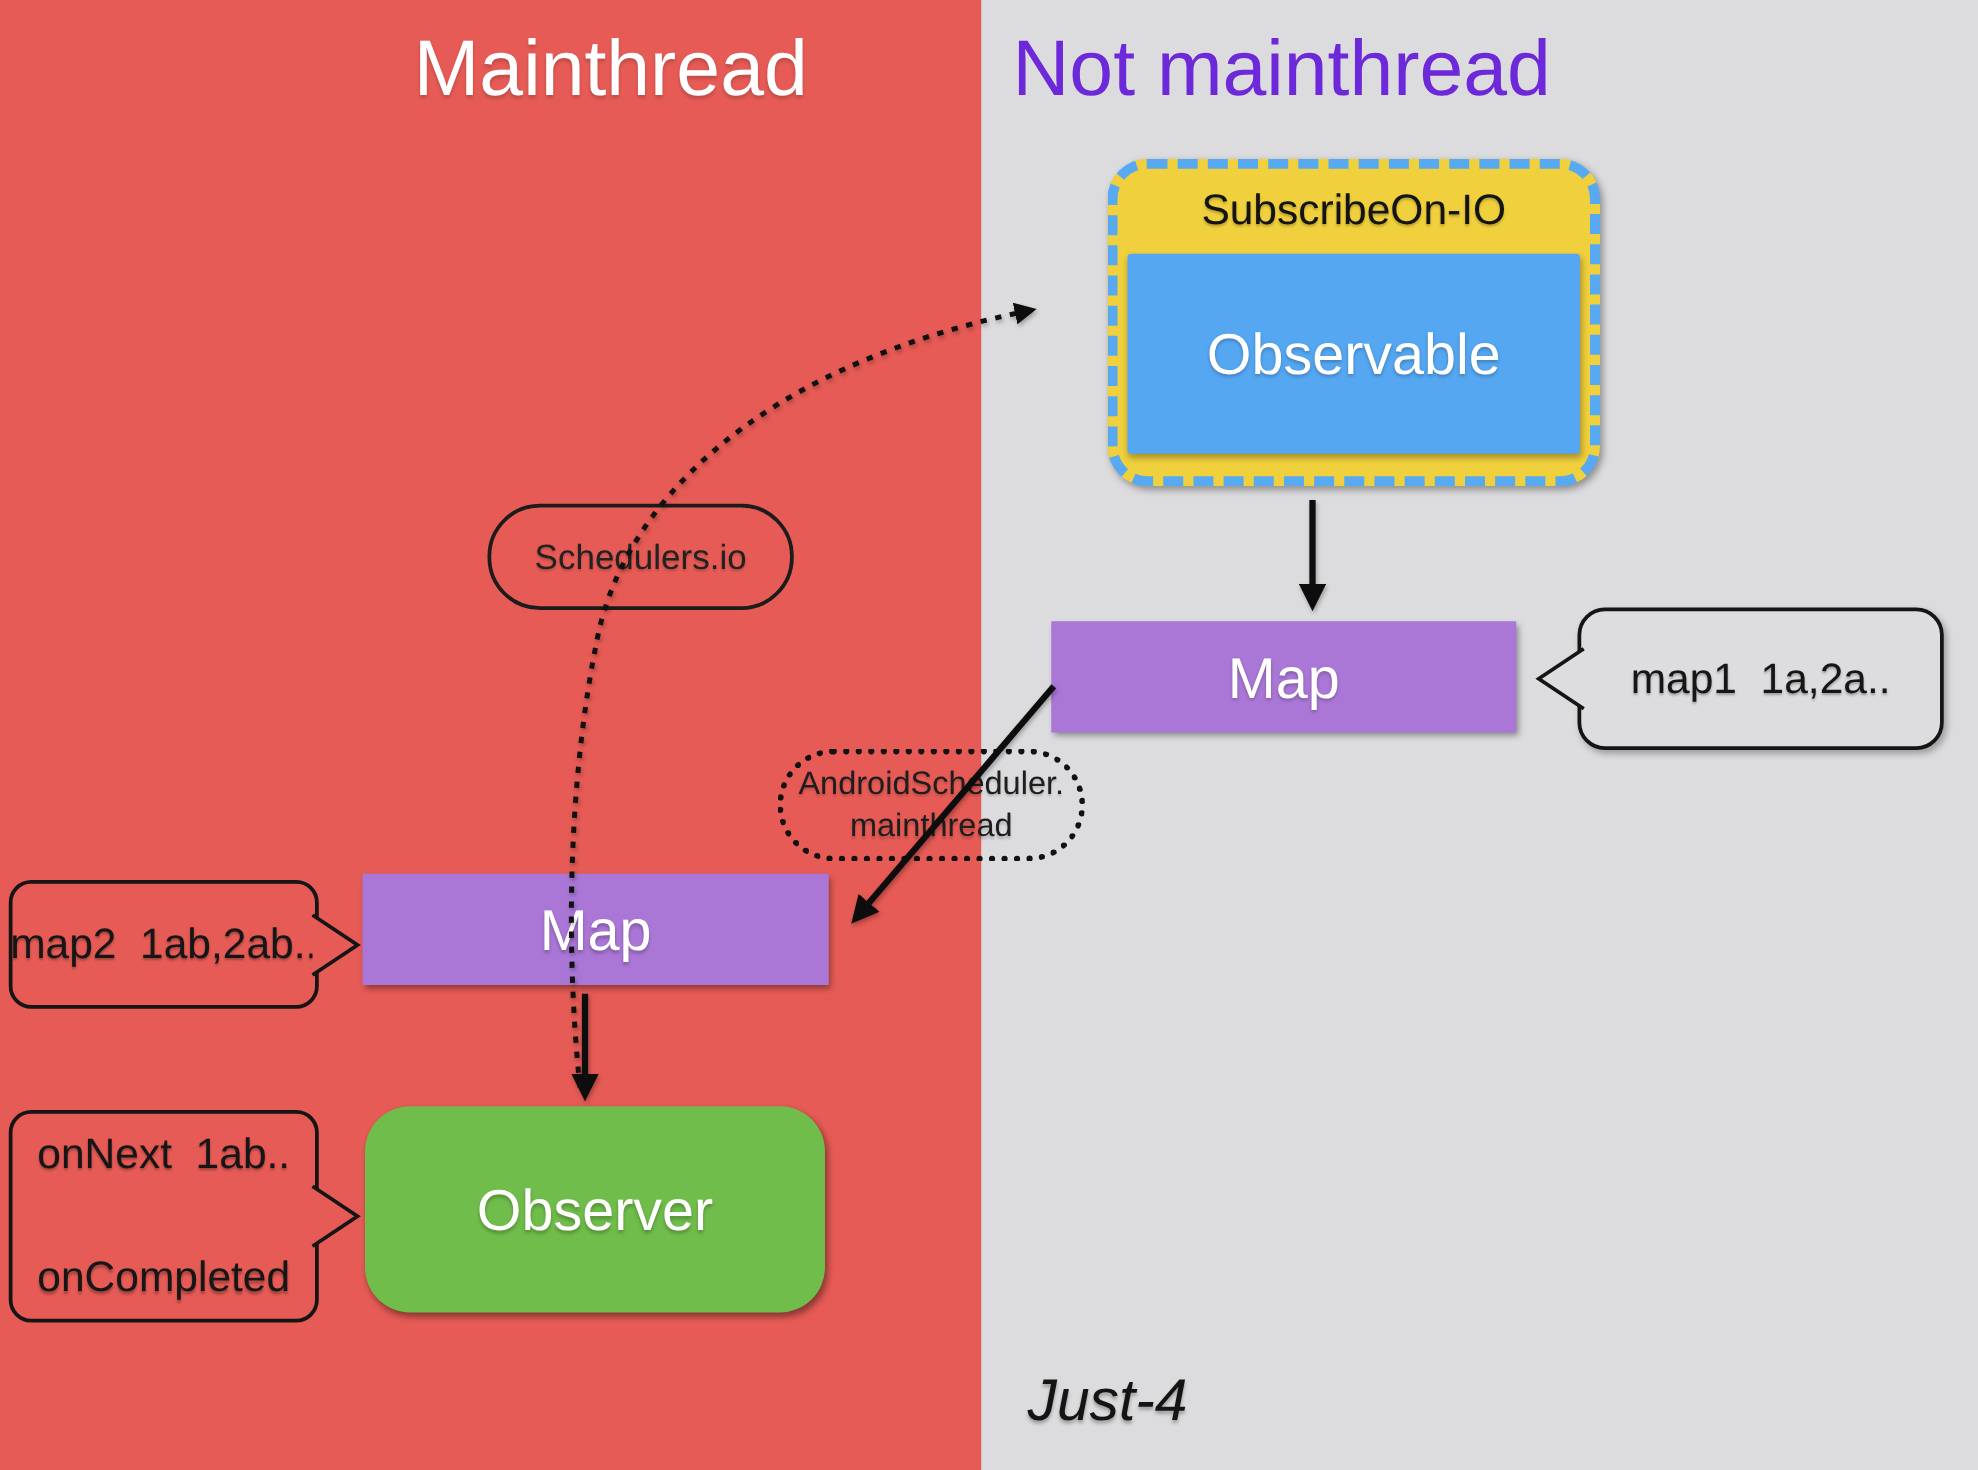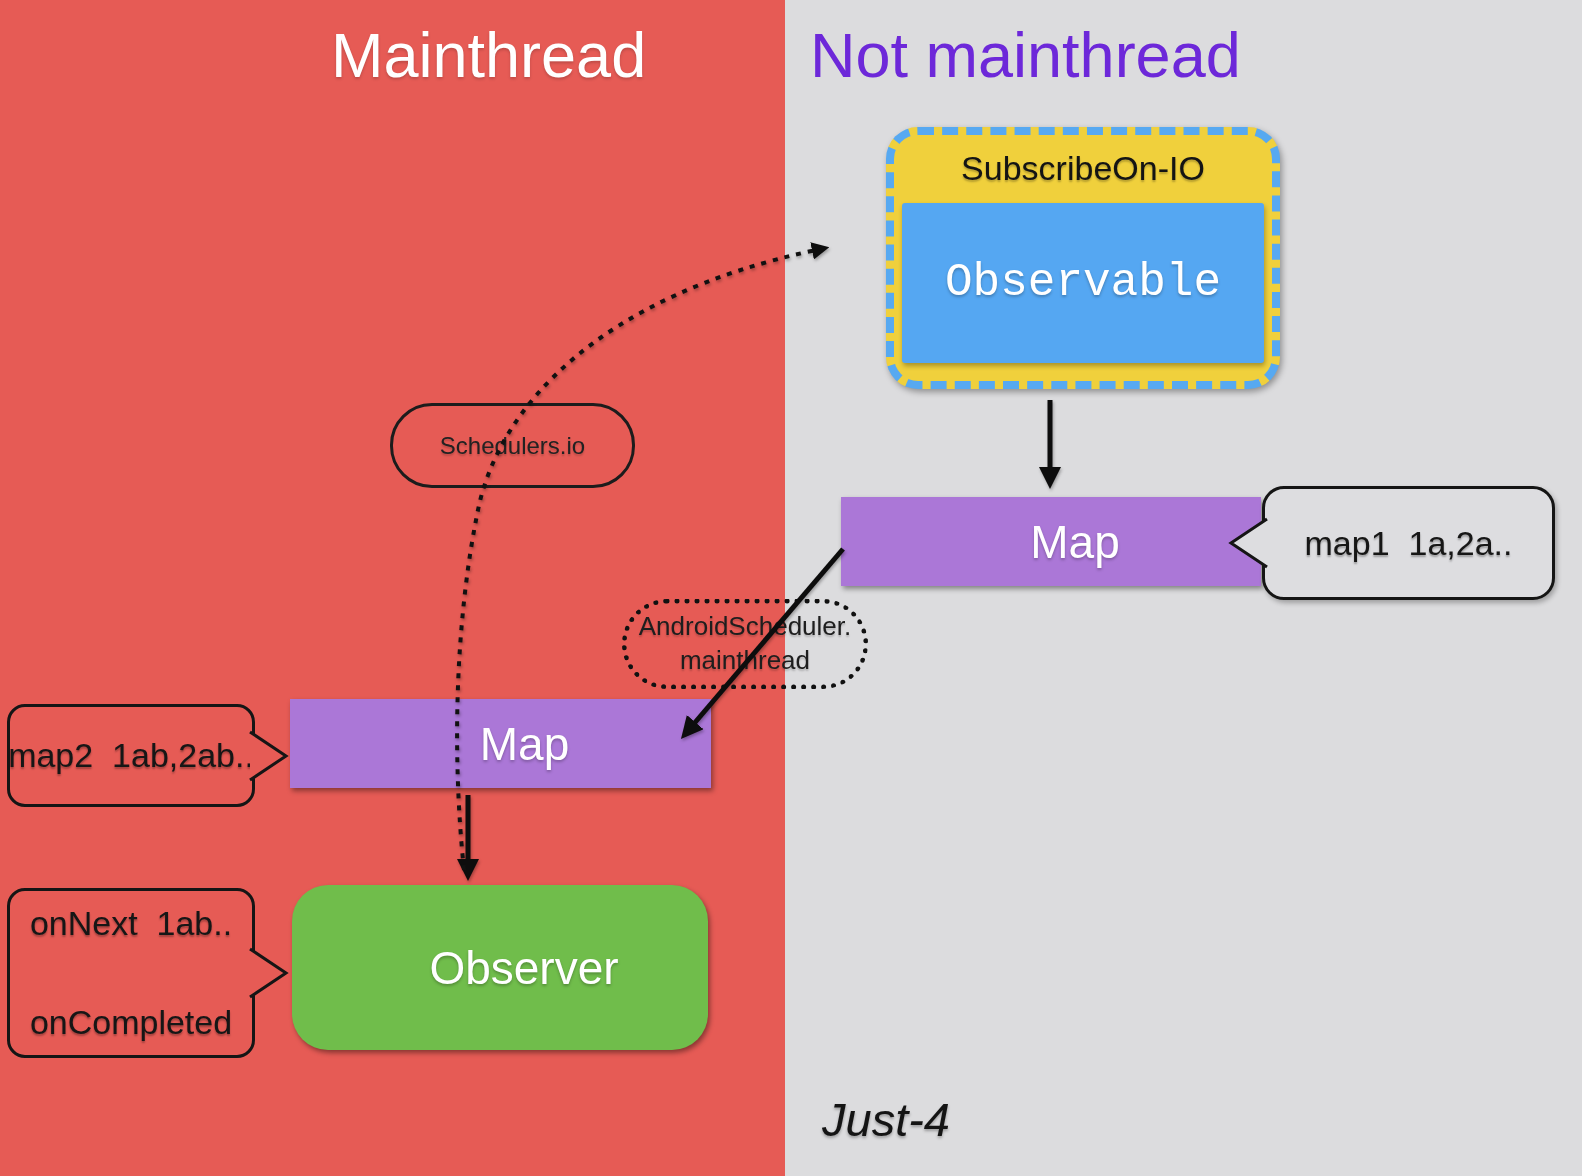--- a/index.html
+++ b/index.html
@@ -36,42 +36,41 @@
   }
   .subscribe-title{
     position:absolute;left:0;right:0;top:14px;text-align:center;
     font-size:34px;color:#141414;text-shadow:0 2px 2px rgba(0,0,0,0.25);
   }
   .observable-box{
     position:absolute;left:8px;top:68px;width:362px;height:160px;
     background:#55a7f2;border-radius:3px;
     display:flex;align-items:center;justify-content:center;
     box-shadow:1px 3px 5px rgba(0,0,0,0.3);
-    font-family:Liberation Mono, monospace;
   }
 
   
   .solid-box{
     position:absolute;display:flex;align-items:center;justify-content:center;
-    color:#ffffff;box-shadow:2px 3px 5px rgba(0,0,0,0.4);padding-left:48px;
+    color:#ffffff;box-shadow:2px 3px 5px rgba(0,0,0,0.4);
   }
   .box-label{font-size:46px;font-weight:400;color:#ffffff;text-shadow:0 2px 3px rgba(0,0,0,0.25);}
   .map-io{left:841px;top:497px;width:372px;height:89px;background:#ab77d7;}
   .map-main{left:290px;top:699px;width:373px;height:89px;background:#ab77d7;}
   .observer{left:292px;top:885px;width:368px;height:165px;background:#70bd4b;border-radius:36px;}
 
   
   .pill{
     position:absolute;display:flex;flex-direction:column;
     align-items:center;justify-content:center;text-align:center;
     color:#222;background:transparent;
   }
   .schedulers-io{
     left:390px;top:403px;width:239px;height:79px;
-    border:3px solid #1c1c1c;border-radius:42px;font-size:24px;
+    border:3px solid #1c1c1c;border-radius:42px;font-size:28px;
   }
   .android-sched{
     left:622px;top:599px;width:236px;height:80px;
     border:5px dotted #111;border-radius:46px;
     font-size:26px;line-height:1.3;color:#1e1e1e;
   }
   .pill .pill-line{text-shadow:0 2px 2px rgba(0,0,0,0.2);}
 
   
   .callout{

